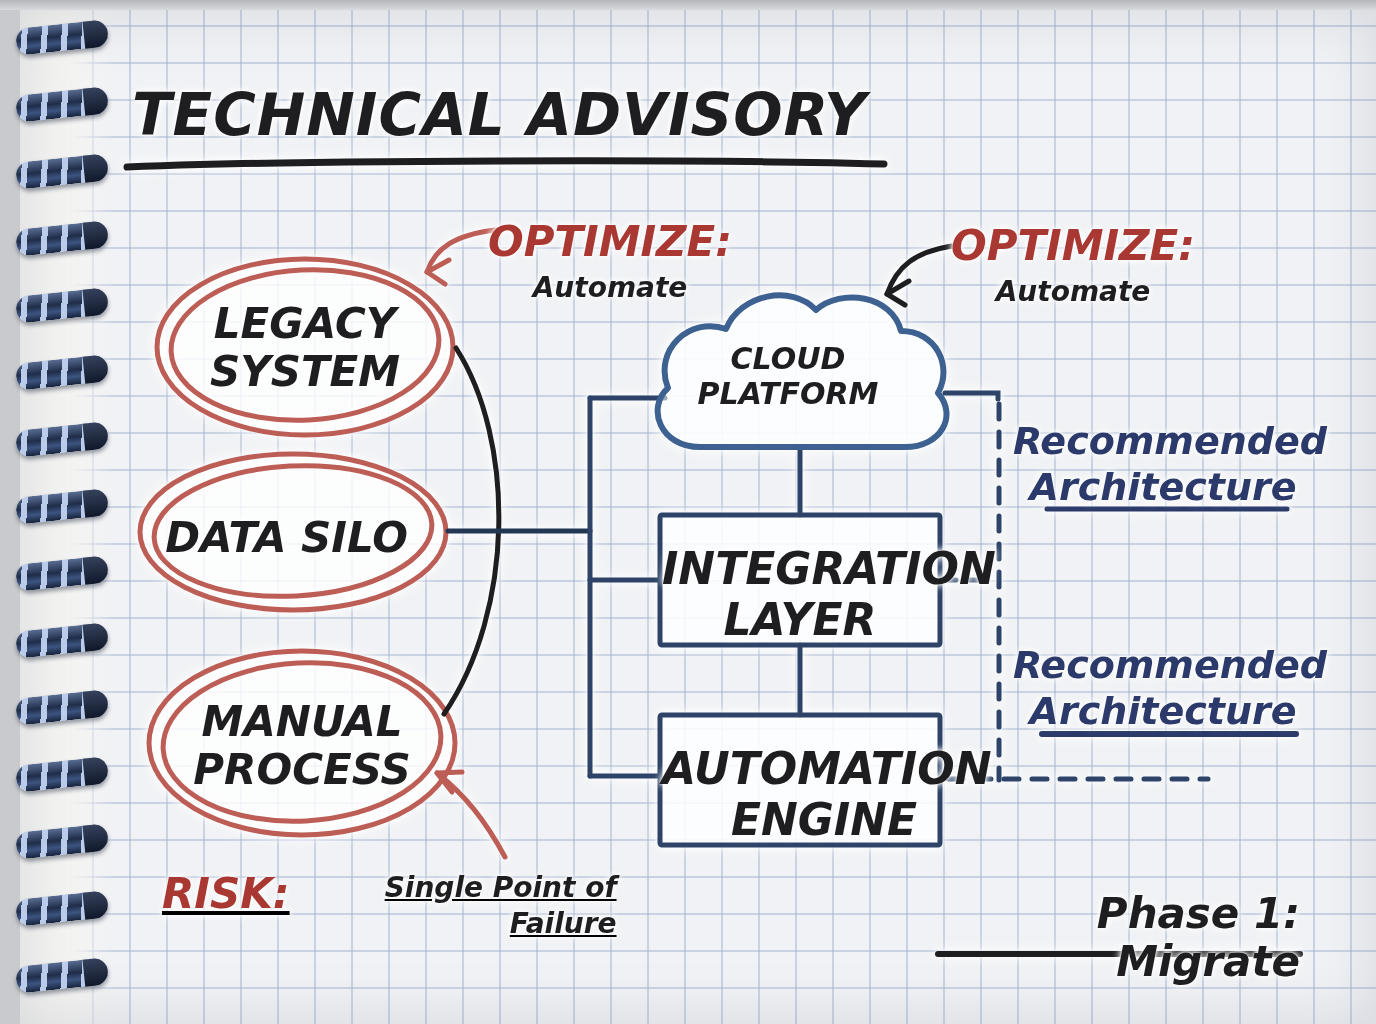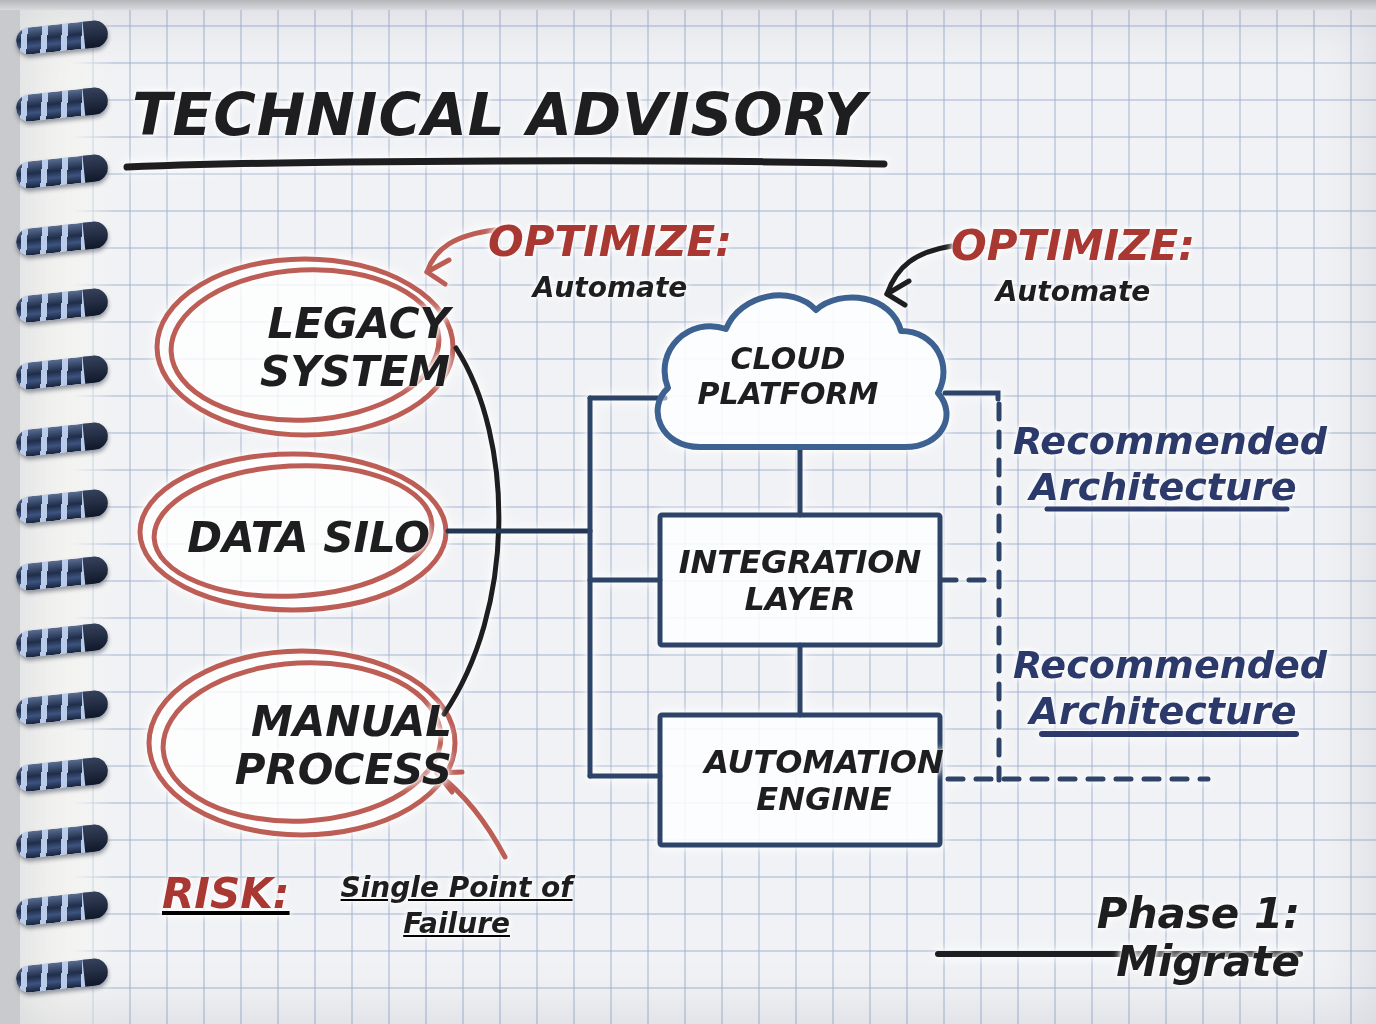--- a/index.html
+++ b/index.html
@@ -54,22 +54,22 @@
   svg .fill-box{fill:rgba(252,253,255,.5);}
   svg .dashed{stroke-dasharray:15 13;}
   .hand{
     position:absolute; z-index:4;
     font-family:"DejaVu Sans", sans-serif; font-weight:bold; font-style:italic;
     color:var(--ink-black); white-space:pre-line; text-align:center; line-height:1.15;
     text-shadow: 0 0 2px #fff, 0 0 6px #fff, 0 0 10px rgba(255,255,255,.9);
     margin-top: 8px;
   }
   .title{ font-size:58px; letter-spacing:1px; text-align:left; line-height:1;}
-  .node-label{ font-size:42px;text-align:right; }
-  .box-label{ font-size:32px; }
+  .node-label{ font-size:42px; }
+  .box-label{ font-size:44px; }
   .red-text{ color:var(--text-red); }
   .navy-text{ color:var(--text-navy); }
   .ann-label{ font-size:42px; }
   .ann-value{ font-size:28px; }
   .risk-row{ position:absolute; z-index:4; display:flex; gap:7px; align-items:flex-start;text-decoration:underline;}
   .risk-row .hand{ position:static; }
   .phase{ font-size:42px; }
 </style>
 </head>
 <body>
@@ -178,17 +178,17 @@
   <div class="hand ann-label red-text" style="left:930px; top:214px; width:286px;">OPTIMIZE:</div>
   <div class="hand ann-value" style="left:930px; top:268px; width:286px;">Automate</div>
 
   <div class="hand navy-text" style="left:1013px; top:410px; width:300px; font-size:38px; line-height:1.22;">Recommended
 Architecture</div>
   <div class="hand navy-text" style="left:1013px; top:634px; width:300px; font-size:38px; line-height:1.22;">Recommended
 Architecture</div>
 
   <div class="risk-row" style="left:162px; top:862px;">
     <span class="hand ann-label red-text">RISK:</span>
-    <div class="hand ann-value" style="width:320px; line-height:1.3;">Single Point of Failure</div>
+    <div class="hand ann-value" style="width:320px; line-height:1.3;text-align:right;">Single Point of Failure</div>
   </div>
 
   <div class="hand phase" style="left:940px; top:882px; width:360px;text-align:right;">Phase 1: Migrate</div>
 </div>
 
 </body></html>

